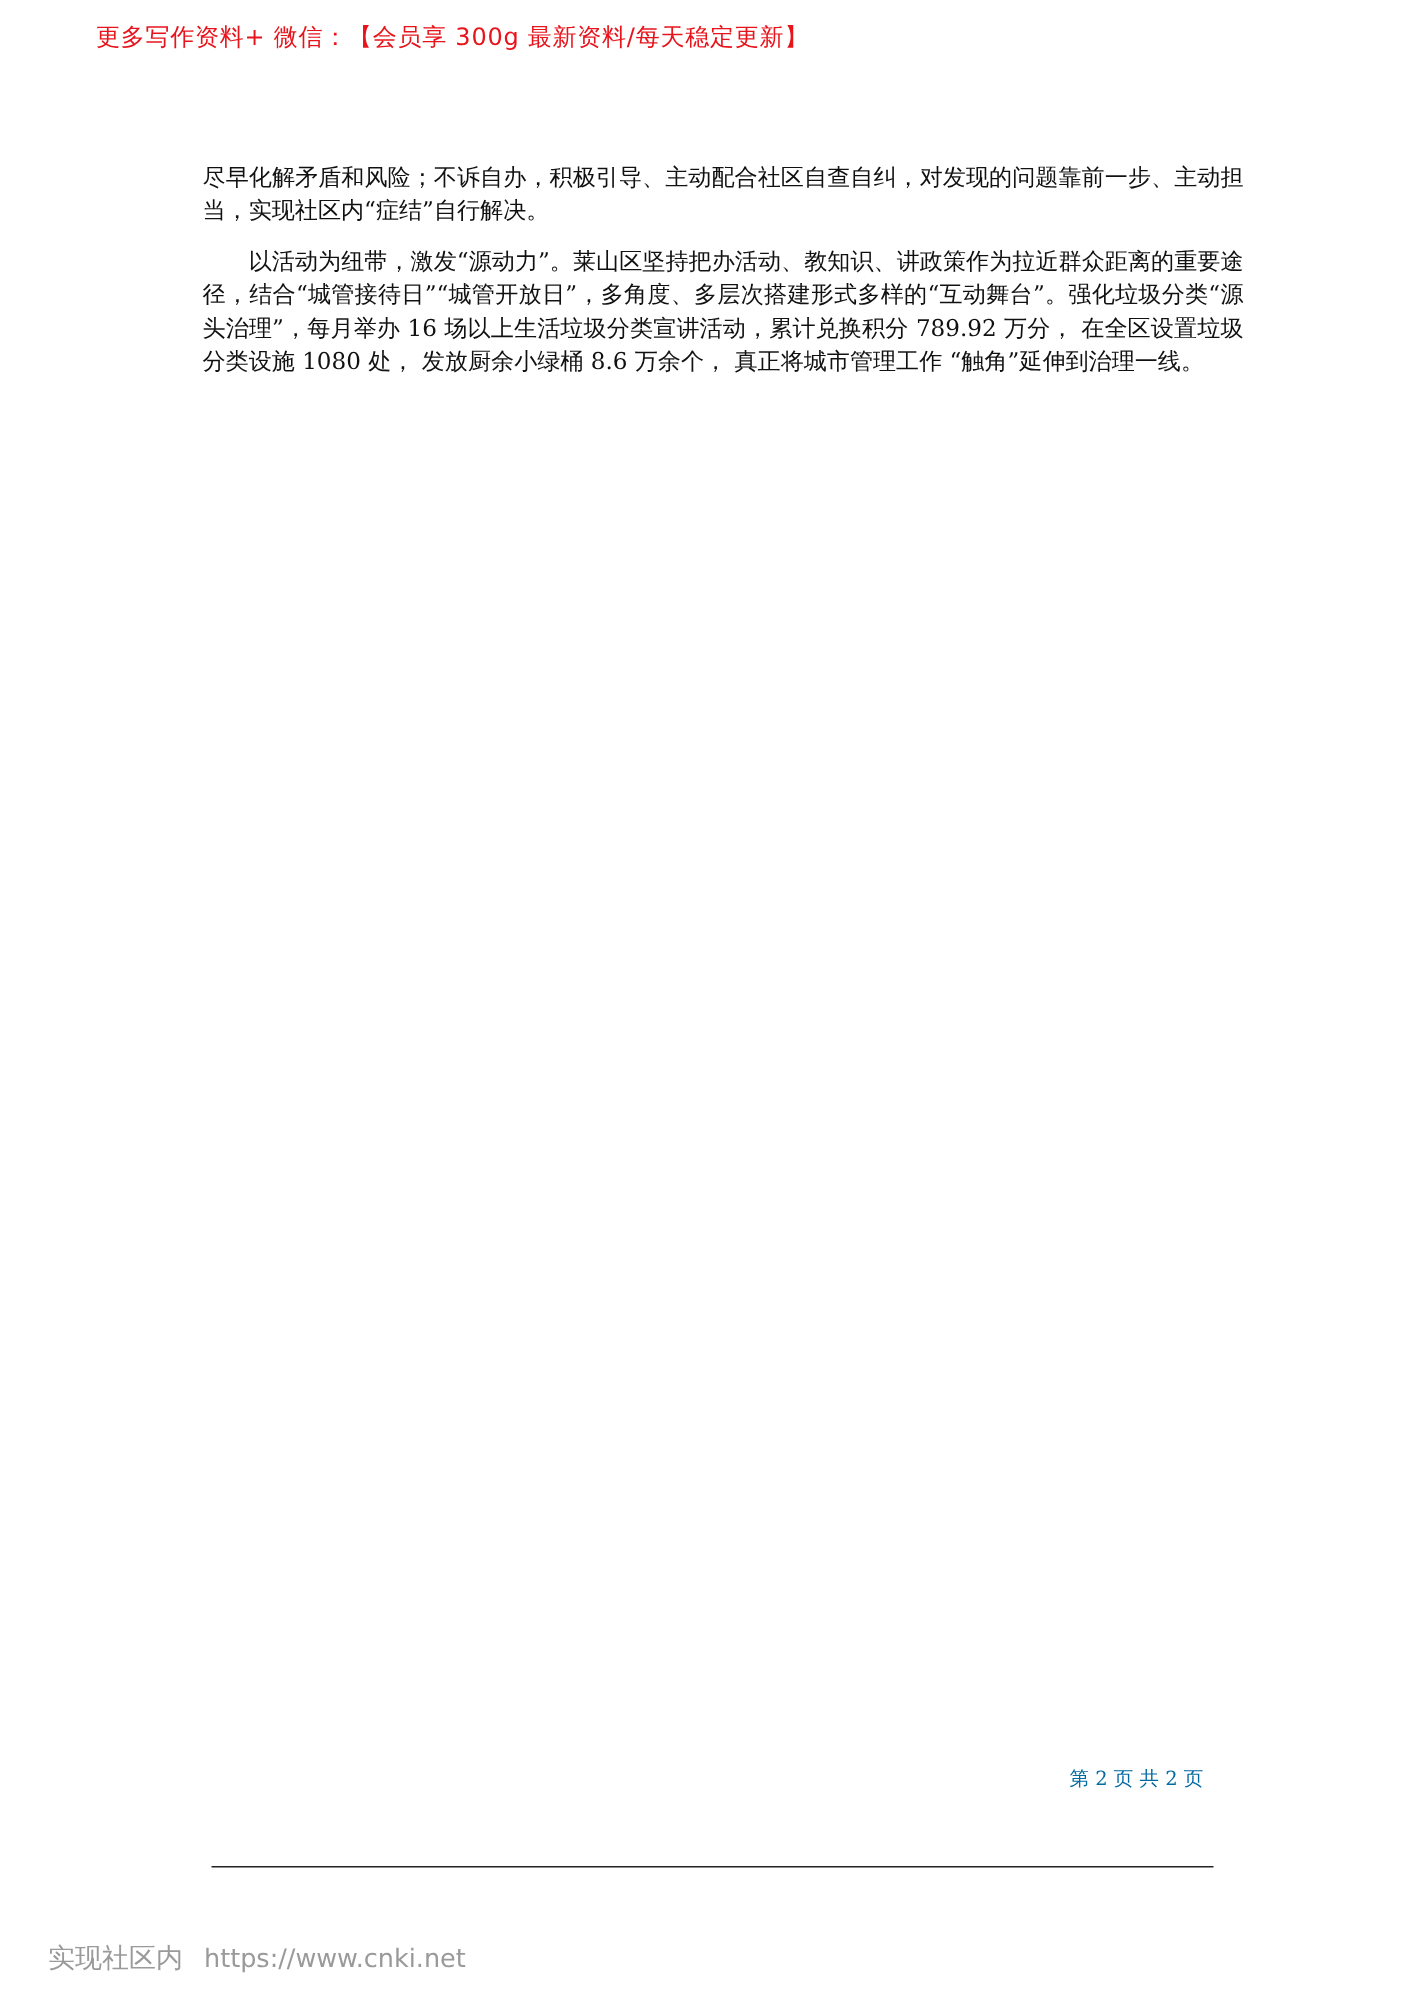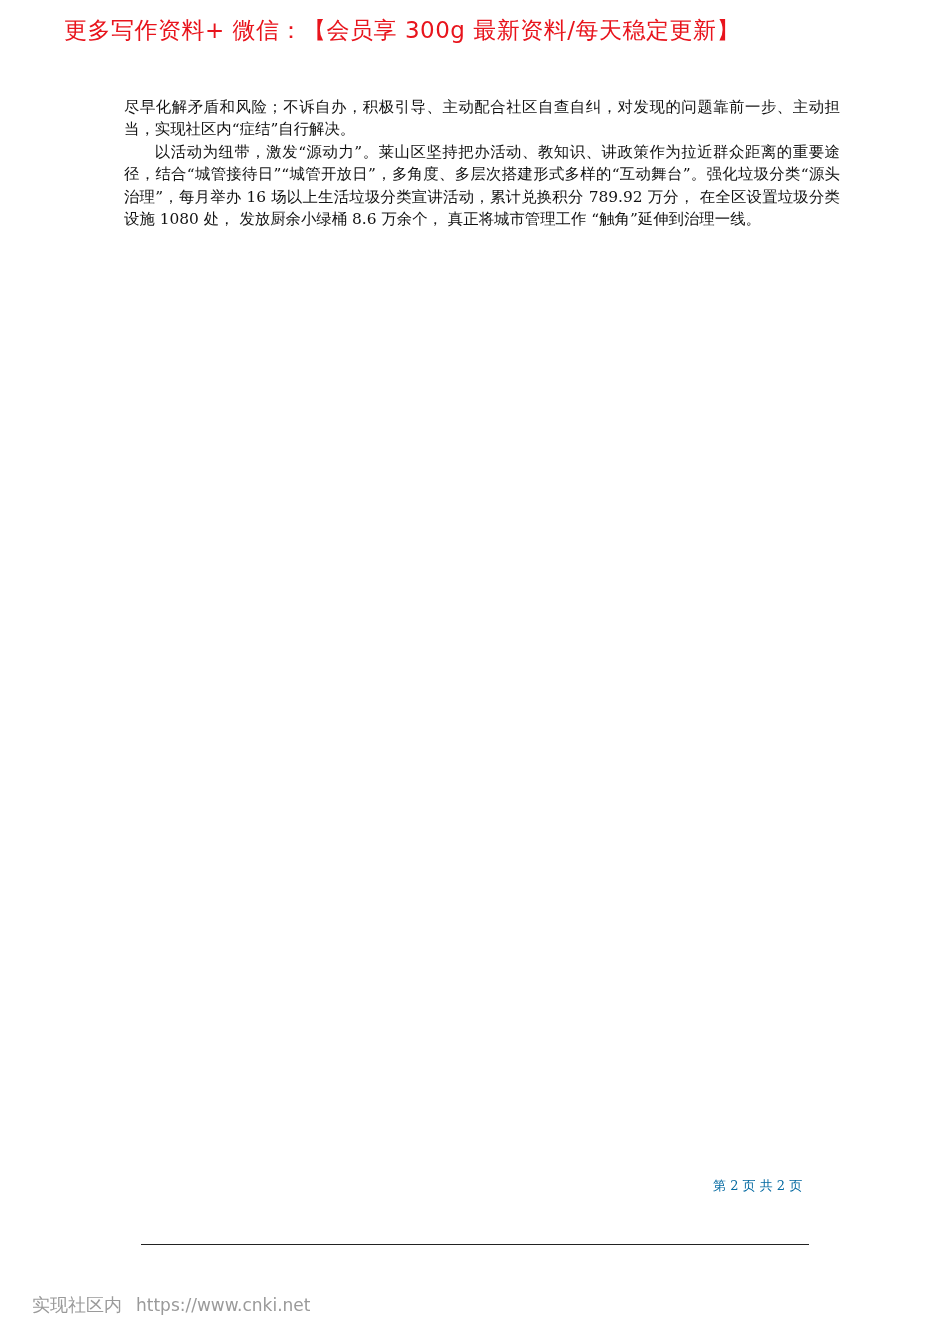--- a/index.html
+++ b/index.html
@@ -3,27 +3,27 @@
 <meta charset="utf-8">
 <style>
   html, body { margin: 0; padding: 0; }
   body {
     width: 950px; height: 1344px; background: #ffffff; position: relative; overflow: hidden;
     font-family: "DejaVu Serif", "Liberation Serif", serif; color: #111;
   }
   .banner {
     position: absolute; left: 64px; top: 15px;
     font-family: "DejaVu Sans", "Liberation Sans", sans-serif;
-    font-size: 23px; color: #e8141c; letter-spacing: 0.5px; white-space: nowrap;
+    font-size: 16px; color: #e8141c; letter-spacing: 0.5px; white-space: nowrap;
   }
   .content {
     position: absolute; left: 124px; top: 96px; width: 716px;
     font-size: 15.4px; line-height: 22.4px; text-align: justify;
   }
-  .content p { margin: 0; }
+  .content p { margin: 11px; }
   .indent { text-indent: 2em; }
   .page-num {
     position: absolute; left: 713px; top: 1177px;
     font-size: 13px; color: #0369a1; white-space: nowrap;
   }
   .rule {
     position: absolute; left: 141px; top: 1244px; width: 668px; height: 0;
     border-top: 1.2px solid #222;
   }
   .watermark {

